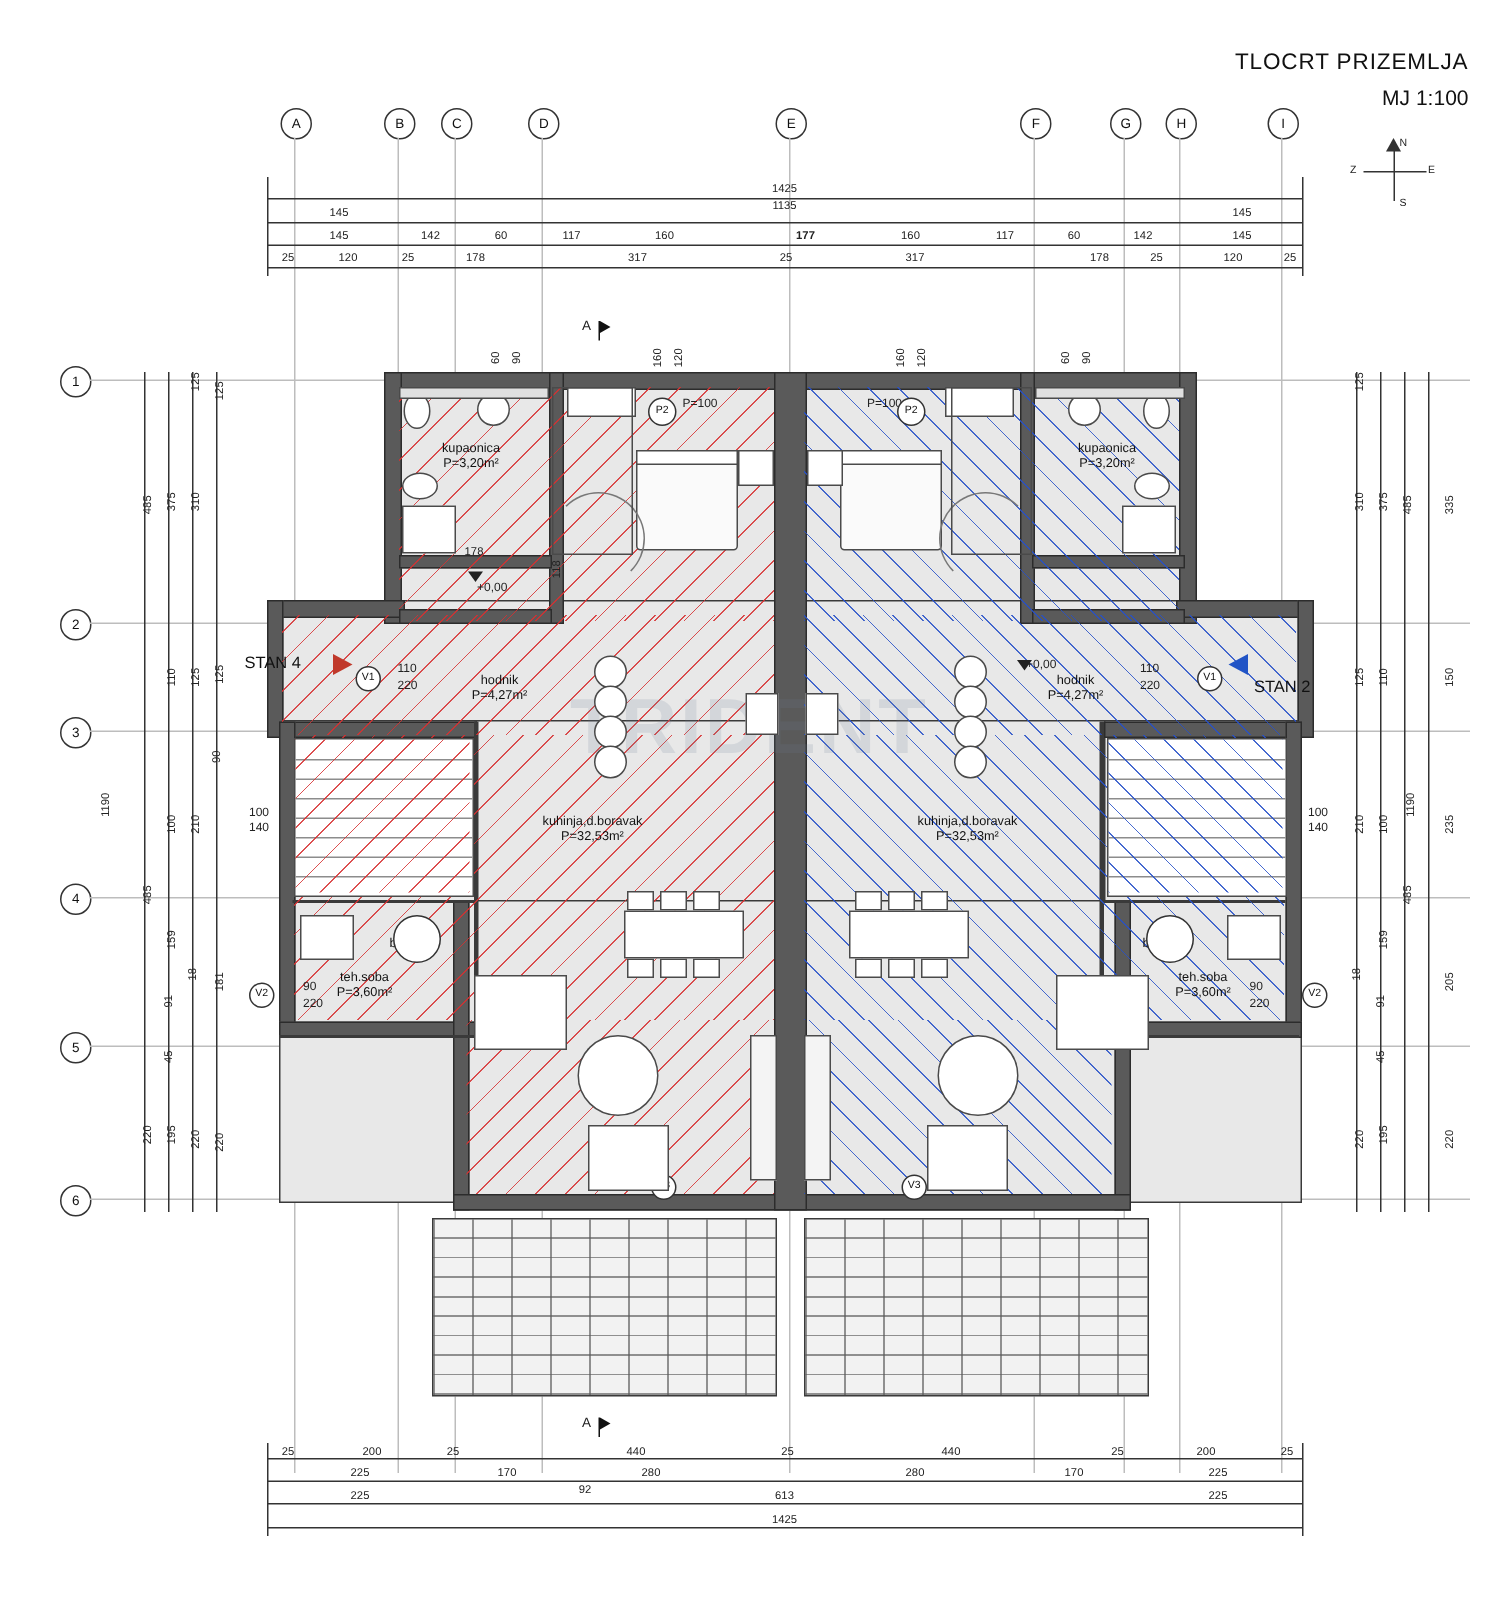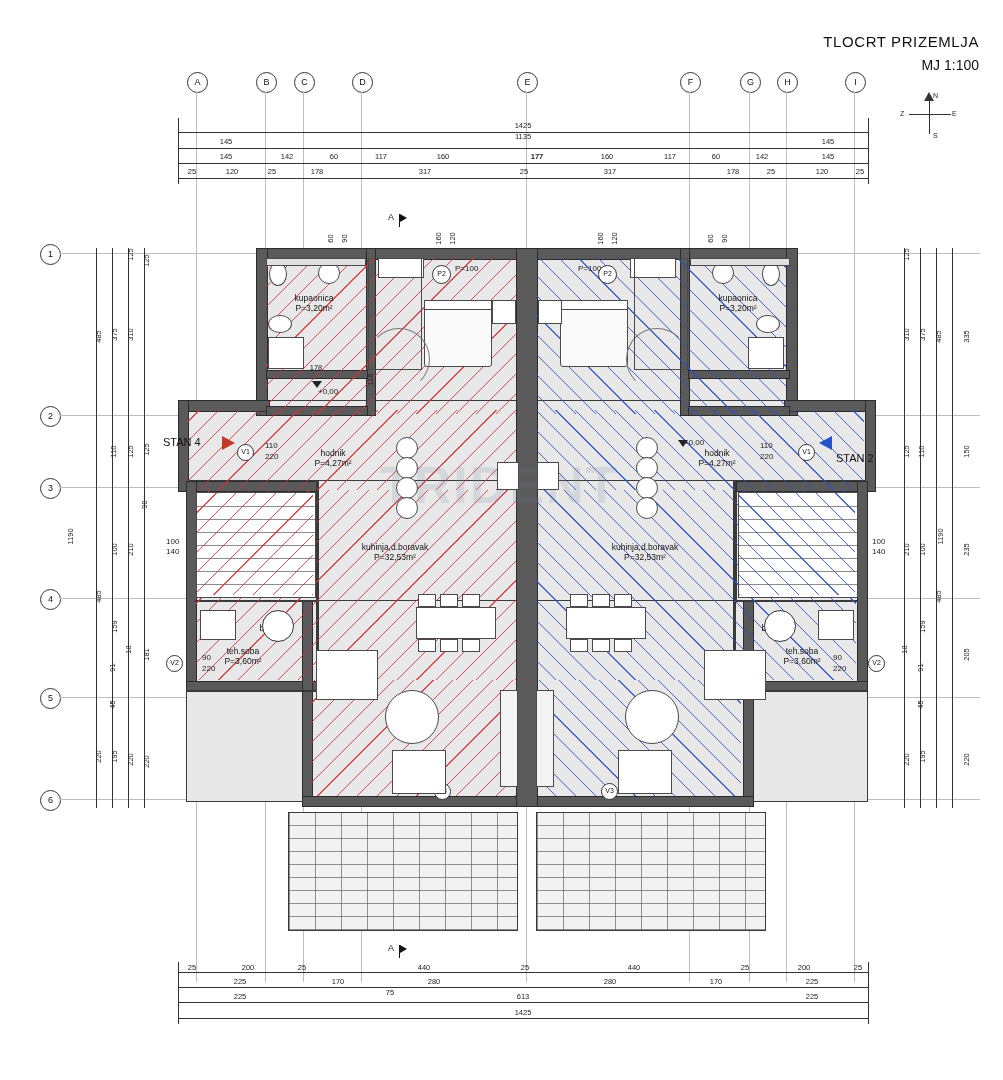--- a/index.html
+++ b/index.html
@@ -587,21 +587,21 @@
   <div class="ln h" style="left:178px; top:987px; width:690px; background:#333;"></div>
   <div class="ln h" style="left:178px; top:1002px; width:690px; background:#333;"></div>
   <div class="ln h" style="left:178px; top:1018px; width:690px; background:#333;"></div>
   <div class="ln v" style="left:178px; top:962px; height:62px; background:#333;"></div>
   <div class="ln v" style="left:868px; top:962px; height:62px; background:#333;"></div>
 
   <div class="dimtxt c" style="left:192px; top:963px;">25</div>
   <div class="dimtxt c" style="left:248px; top:963px;">200</div>
   <div class="dimtxt c" style="left:302px; top:963px;">25</div>
   <div class="dimtxt c" style="left:338px; top:977px;">170</div>
-  <div class="dimtxt c" style="left:390px; top:988px;">75</div>
+  <div class="dimtxt c" style="left:390px; top:988px;">92</div>
   <div class="dimtxt c" style="left:525px; top:963px;">25</div>
   <div class="dimtxt c" style="left:716px; top:977px;">170</div>
   <div class="dimtxt c" style="left:745px; top:963px;">25</div>
   <div class="dimtxt c" style="left:804px; top:963px;">200</div>
   <div class="dimtxt c" style="left:858px; top:963px;">25</div>
 
   <div class="dimtxt c" style="left:424px; top:963px;">440</div>
   <div class="dimtxt c" style="left:634px; top:963px;">440</div>
 
   <div class="dimtxt c" style="left:240px; top:977px;">225</div>

